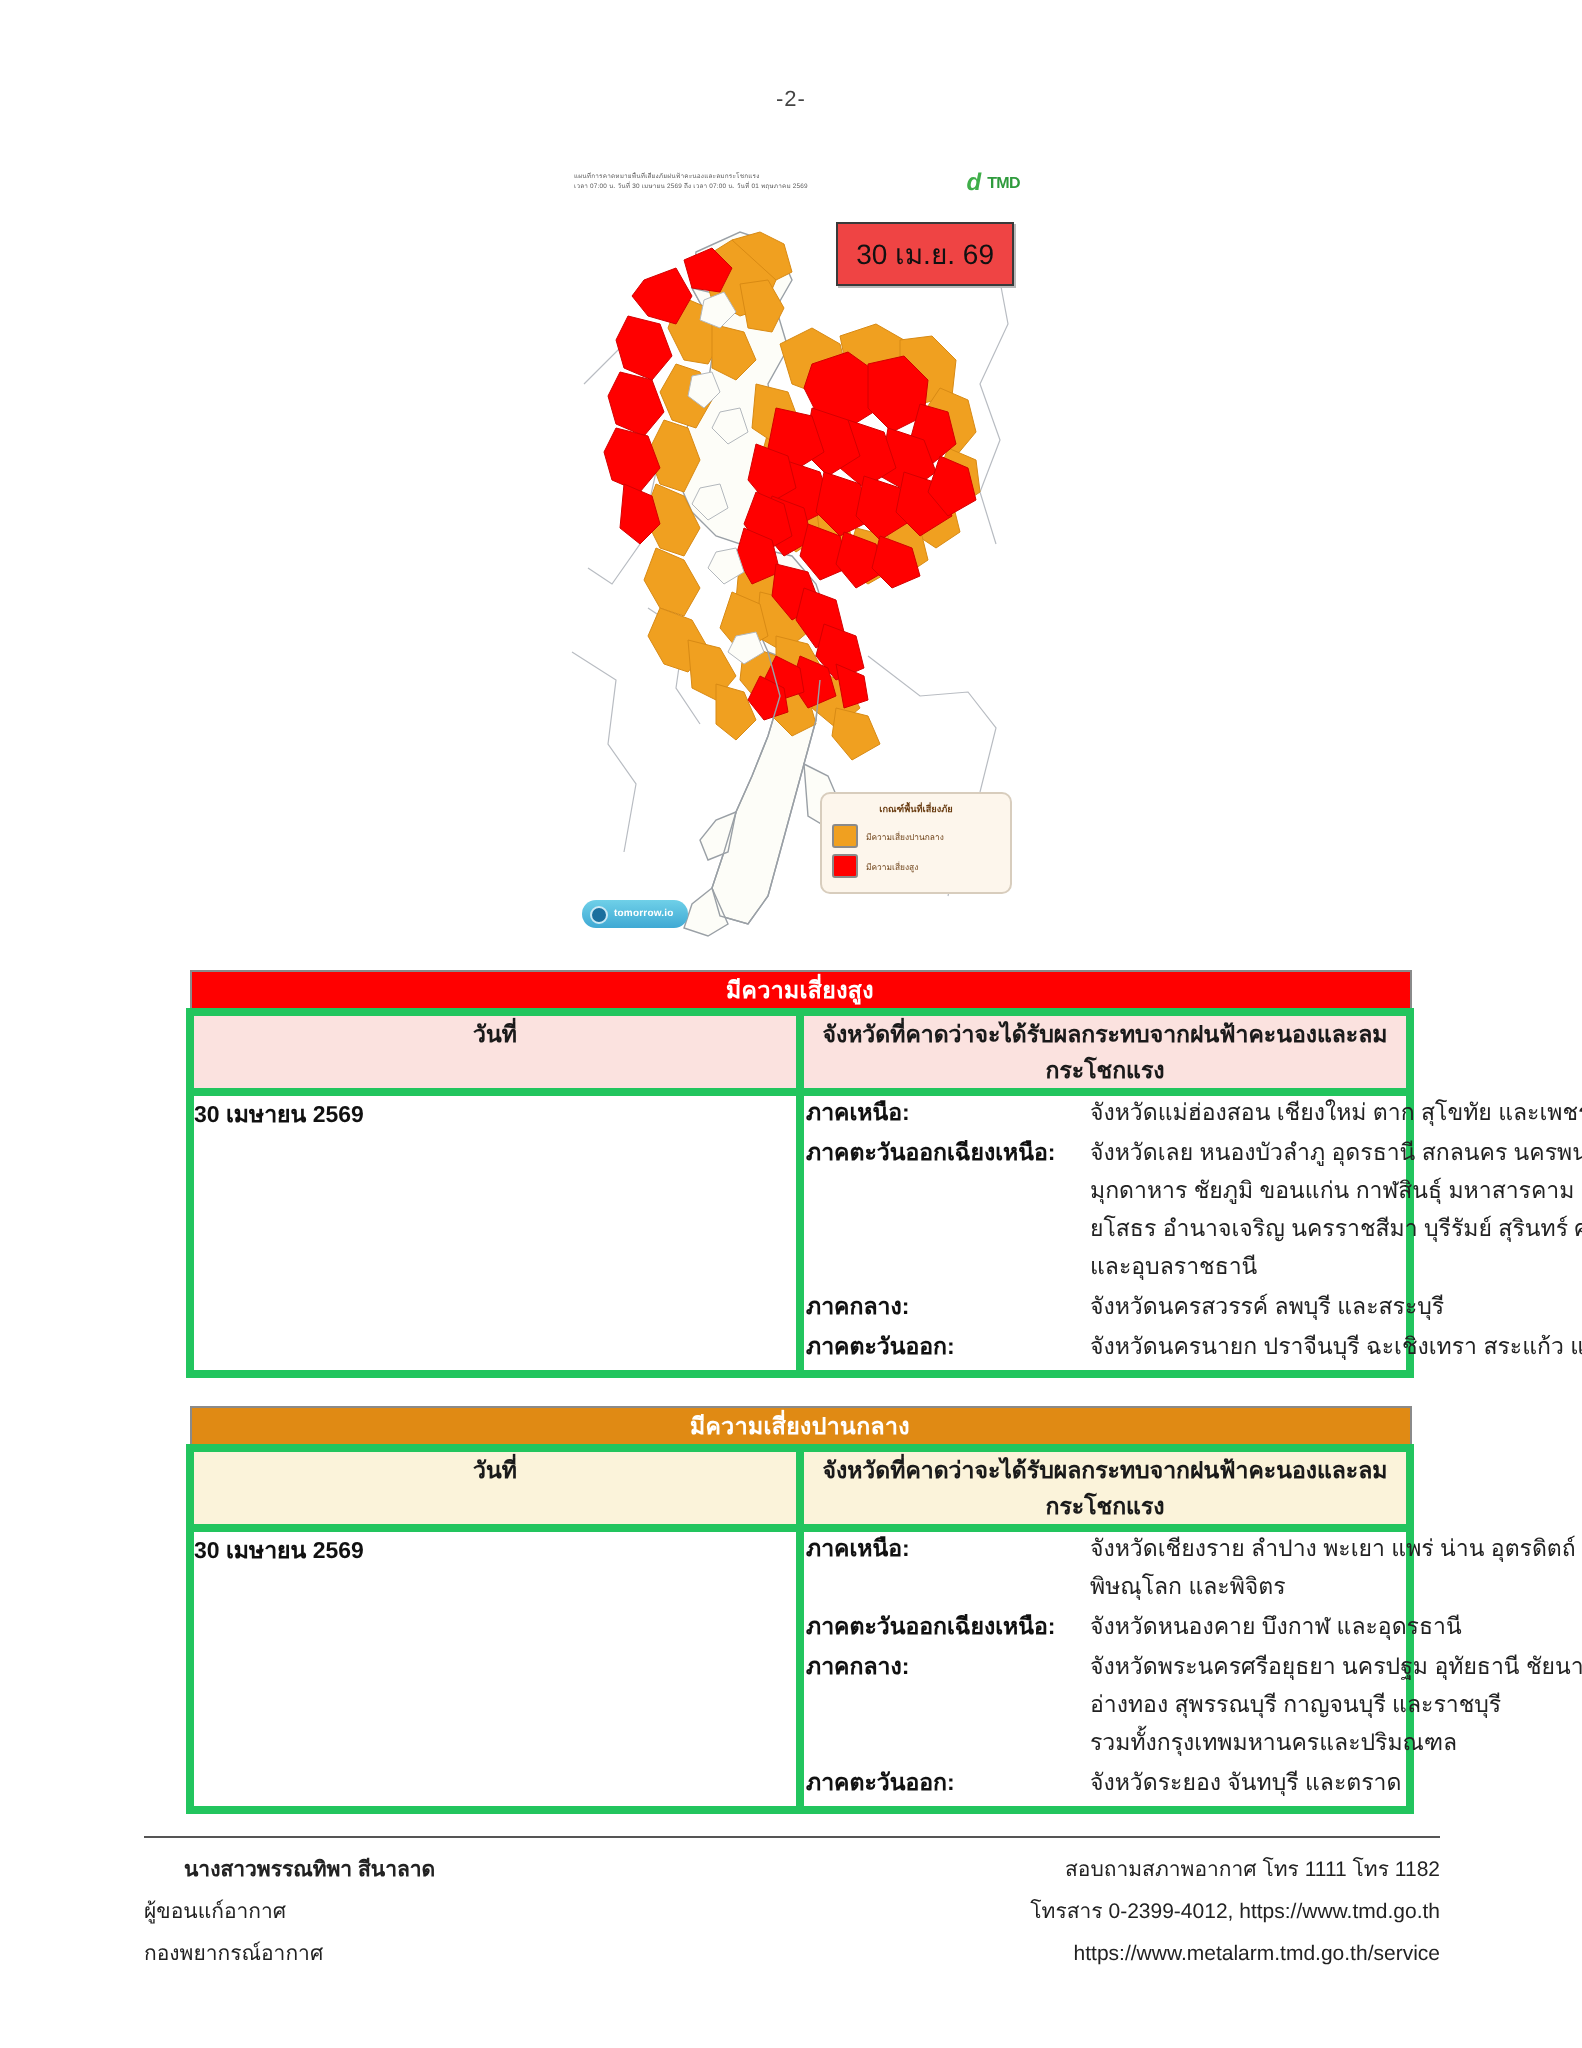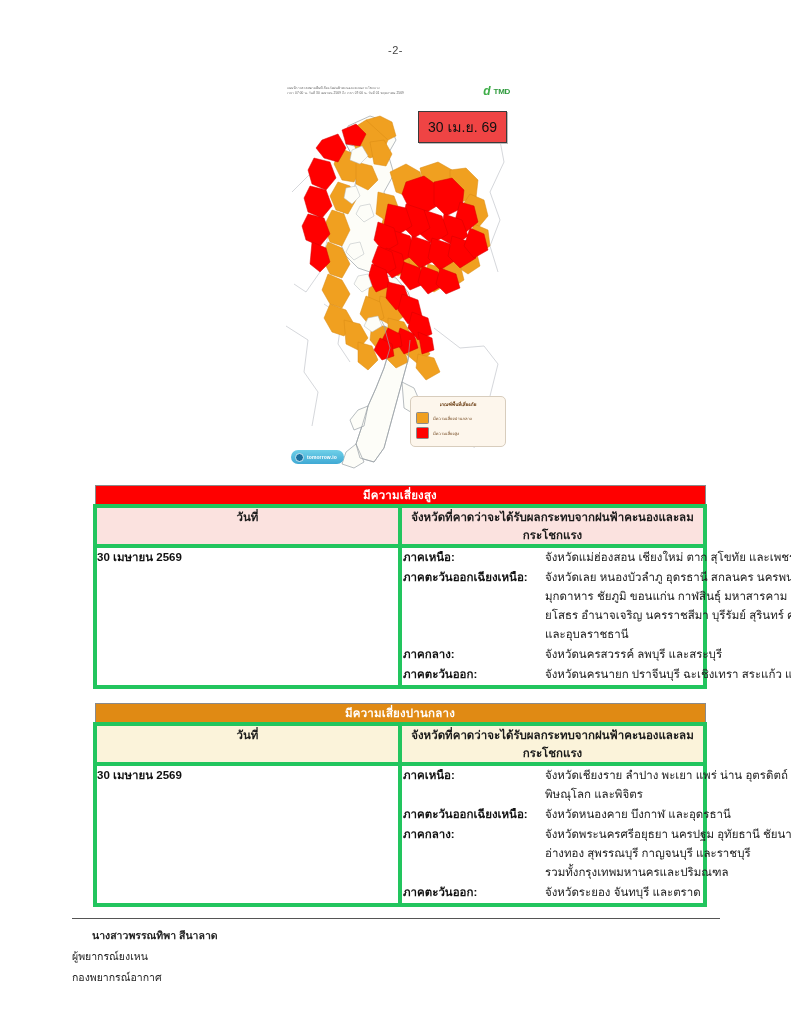--- a/index.html
+++ b/index.html
@@ -507,18 +507,23 @@
           </div>
         </td>
       </tr>
     </tbody>
   </table>
 
   <div class="footer-rule"></div>
   <div class="footer">
     <div class="footer-left">
       <div class="name">นางสาวพรรณทิพา สีนาลาด</div>
-      <div>ผู้พยากรณ์ยงเหน</div>
+      <div>ผู้ขอนแก์อากาศ</div>
       <div>กองพยากรณ์อากาศ</div>
     </div>
+    <div class="footer-right">
+      <div>สอบถามสภาพอากาศ โทร 1111 โทร 1182</div>
+      <div>โทรสาร 0-2399-4012, https://www.tmd.go.th</div>
+      <div>https://www.metalarm.tmd.go.th/service</div>
+    </div>
   </div>
 
 </div>
 
 </body></html>

